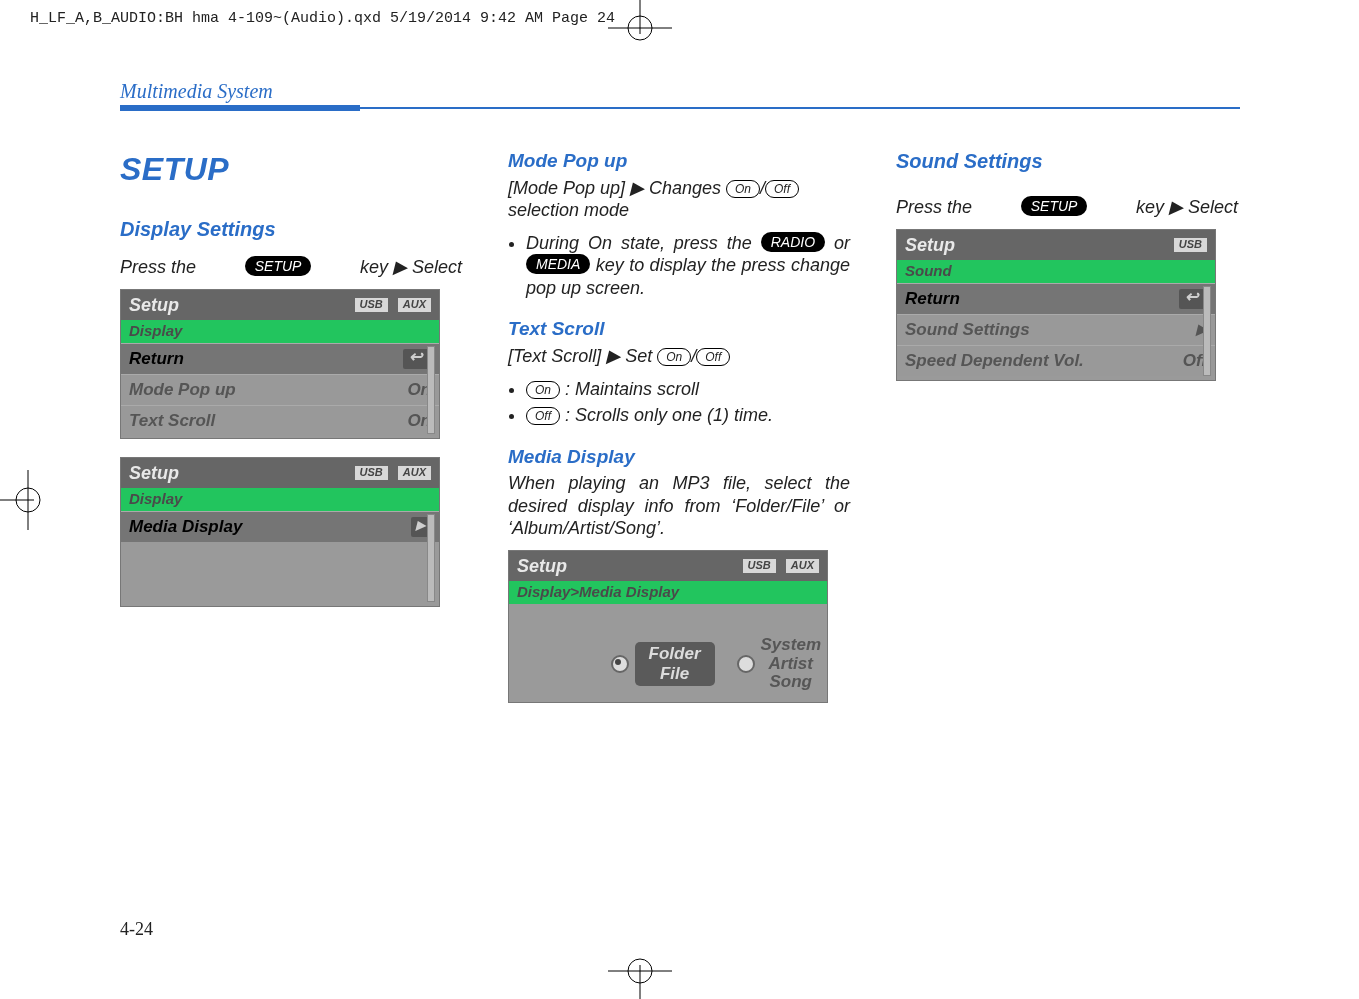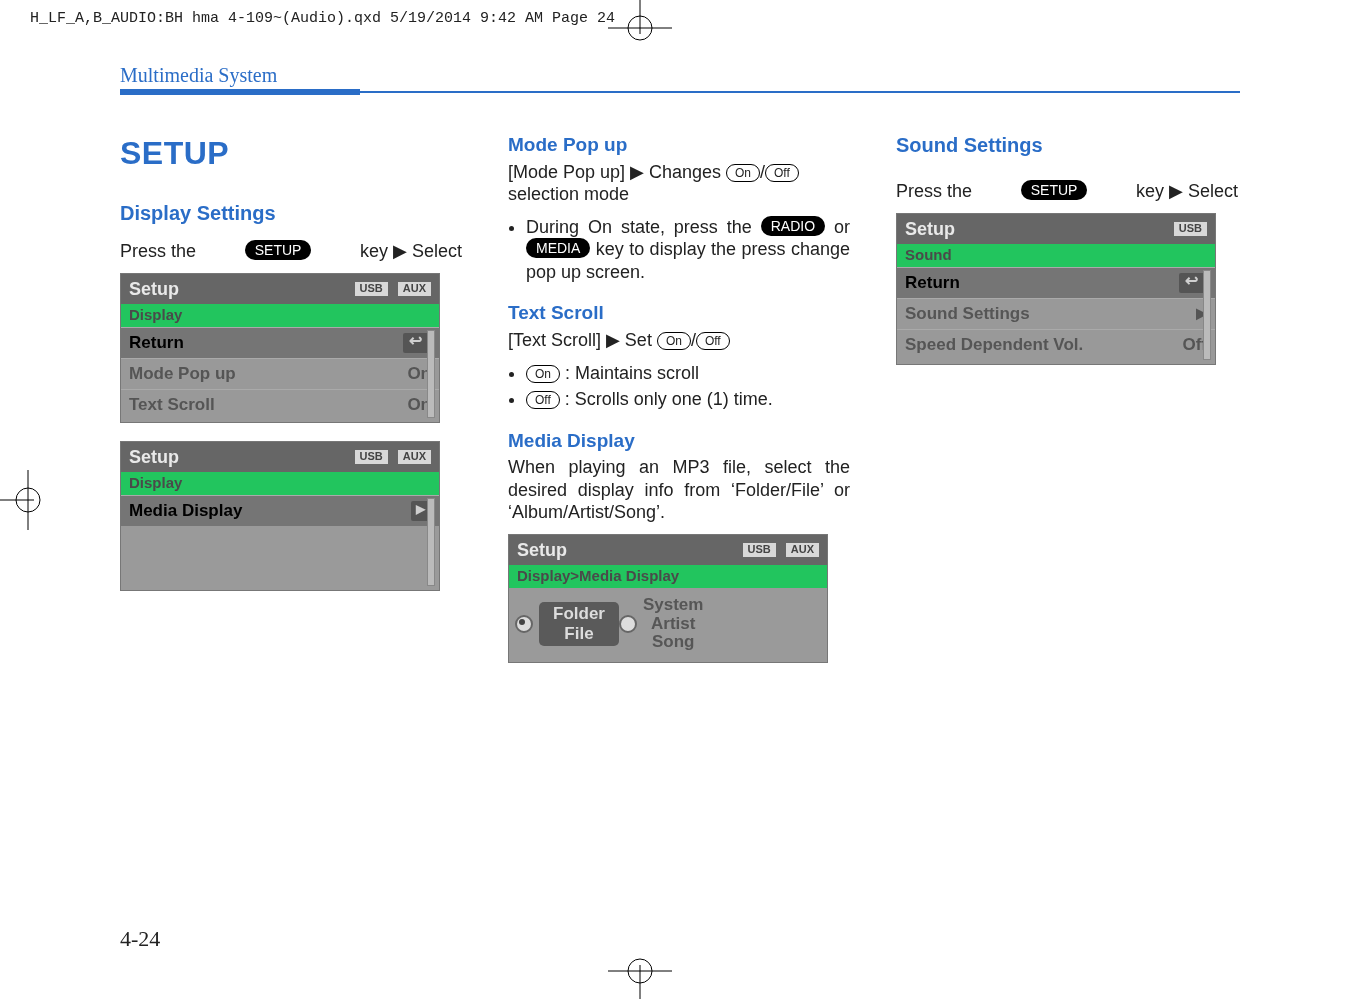--- a/index.html
+++ b/index.html
@@ -19,23 +19,24 @@
     font-family: "Courier New", monospace;
     font-size: 15px;
   }
   .crop-marks svg {
     position: absolute;
     top: 0; left: 0;
     pointer-events: none;
   }
   .page {
     position: absolute;
-    top: 64px;
+    top: 80px;
     left: 120px;
     width: 1120px;
+    font-style: italic;
   }
   .running-head {
     font-family: "Comic Sans MS", "Chalkboard", cursive;
     color: #2a6dc7;
     font-size: 20px;
     padding-bottom: 4px;
   }
   .rule {
     position: relative;
     height: 2px;
@@ -199,23 +200,25 @@
     width: 6px;
     background: #bbb;
     border: 1px solid #888;
   }
   .shot { position: relative; }
 
   
   .shot-md .body {
     display: flex;
     align-items: center;
-    justify-content: flex-start;
+    justify-content: flex-end;
+    gap: 22px;
     padding: 8px 6px 10px 6px;
     background: #9a9a9a;
+    margin-top: 24px;
   }
   .radio-dot {
     width: 14px; height: 14px; border-radius: 50%;
     background: #ddd; border: 2px solid #666;
     display: inline-block;
     margin-right: 6px;
     vertical-align: middle;
   }
   .radio-dot.sel::after {
     content: ""; display: block;
@@ -236,23 +239,23 @@
     padding: 2px 14px;
     line-height: 1.15;
   }
   .opt .stack {
     line-height: 1.1;
   }
 
   .pageno {
     position: absolute;
     left: 120px;
-    bottom: 47px;
+    bottom: 59px;
     font-family: "Comic Sans MS", cursive;
-    font-size: 22px;
+    font-size: 18px;
   }
 </style>
 </head>
 <body>
 
 <div class="header-meta">H_LF_A,B_AUDIO:BH hma 4-109~(Audio).qxd  5/19/2014  9:42 AM  Page 24</div>
 
 <div class="crop-marks">
   <svg width="1359" height="999">
     <g stroke="#000" stroke-width="1" fill="none">

